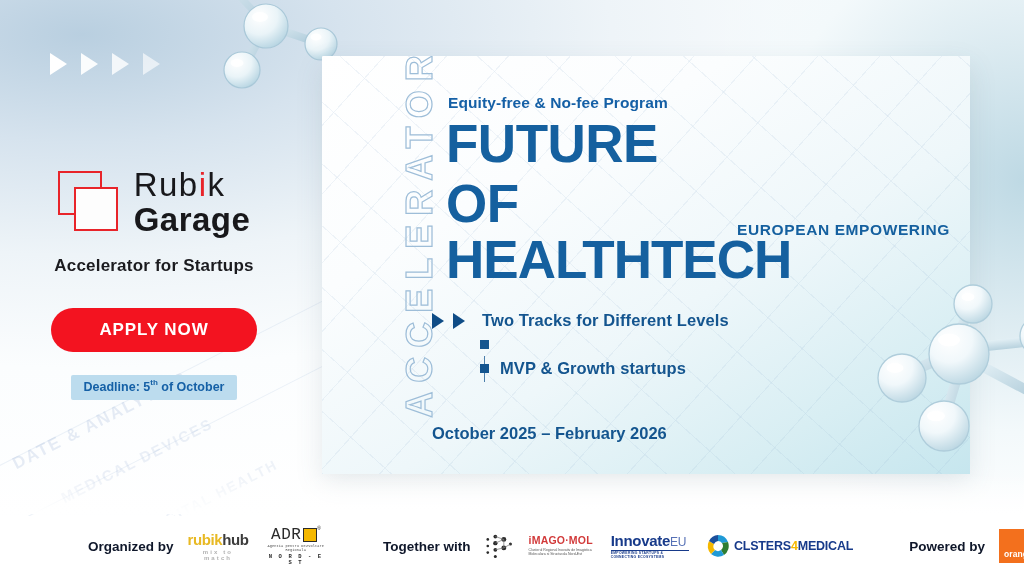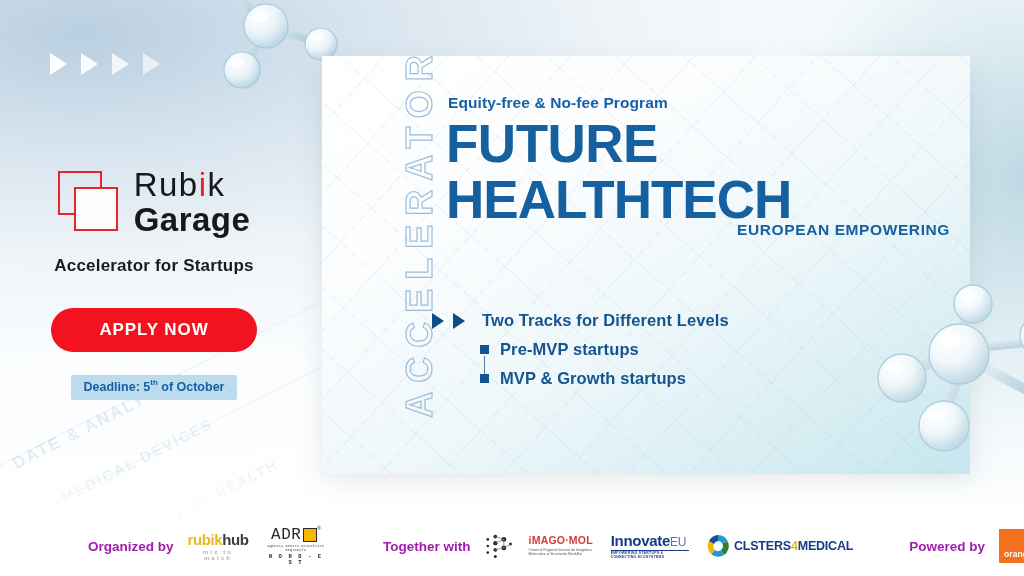--- a/index.html
+++ b/index.html
@@ -140,21 +140,21 @@
   .dates{
     position:absolute;left:110px;top:368px;font-size:16.5px;font-weight:700;color:#14558f;
   }
 
   
   .footer{
     position:absolute;left:0;bottom:0;width:1024px;height:60px;background:#ffffff;
     display:flex;align-items:center;
   }
   .f-group{display:flex;align-items:center;}
-  .f-label{font-size:13.5px;font-weight:700;color:#a21caf;white-space:nowrap;}
+  .f-label{font-size:13.5px;font-weight:700;color:#0f172a;white-space:nowrap;}
   .logos{display:flex;align-items:center;gap:16px;margin-left:14px;}
 
   
   .lg-rubikhub{line-height:1;text-align:center;}
   .lg-rubikhub .top{font-size:15px;font-weight:800;letter-spacing:-.4px;}
   .lg-rubikhub .top .a{color:#e8b923;}
   .lg-rubikhub .top .b{color:#3c3c3c;}
   .lg-rubikhub .sub{font-size:6px;letter-spacing:2.1px;color:#b3b3b3;margin-top:2px;font-weight:600;}
 
   
@@ -238,44 +238,45 @@
   </svg>
 
   <div class="card">
     <div class="card-grid"></div>
 
     <div class="accelerator">ACCELERATOR</div>
 
     <div class="card-body">
       <div class="kicker">Equity-free &amp; No-fee Program</div>
       <div class="h-big l1">FUTURE</div>
+      <div class="h-big l2">OF</div>
       <div class="h-big l3">HEALTHTECH</div>
     </div>
 
     <div class="euro">EUROPEAN EMPOWERING</div>
 
     <div class="tracks">
       <div class="track-head">
         <div class="tri-b"></div>
         <div class="tri-b"></div>
         <div class="track-title">Two Tracks for Different Levels</div>
       </div>
       <div class="track-list">
         <div class="track-connector"></div>
         <div class="track-item">
           <div class="sq-b"></div>
-          <div class="track-text">Pre-MVP startups</div>
         </div>
         <div class="track-item">
           <div class="sq-b"></div>
           <div class="track-text">MVP &amp; Growth startups</div>
         </div>
       </div>
     </div>
 
+    <div class="dates">October 2025 – February 2026</div>
   </div>
 
   <svg class="mol-right" viewBox="0 0 190 210">
     <defs>
       <radialGradient id="gB" cx="34%" cy="26%" r="76%">
         <stop offset="0%" stop-color="#ffffff"></stop>
           <stop offset="50%" stop-color="#f1f8fb"></stop>
           <stop offset="100%" stop-color="#bfd9e4"></stop>
       </radialGradient>
       <linearGradient id="gBond2" x1="0" y1="0" x2="1" y2="1">

